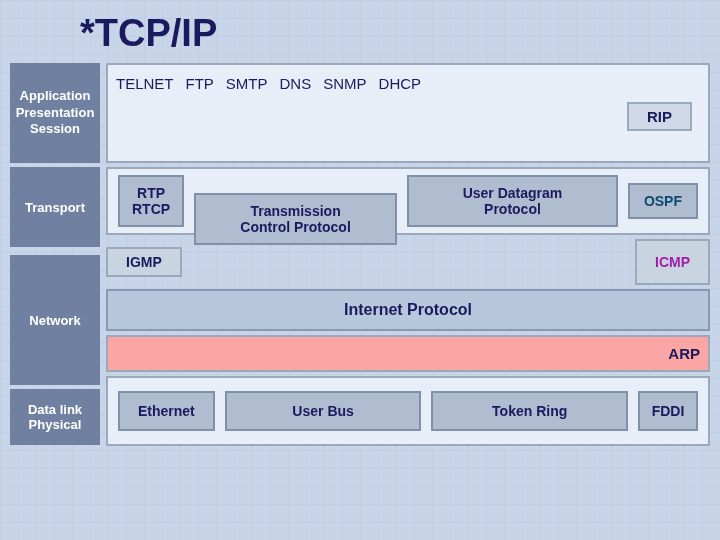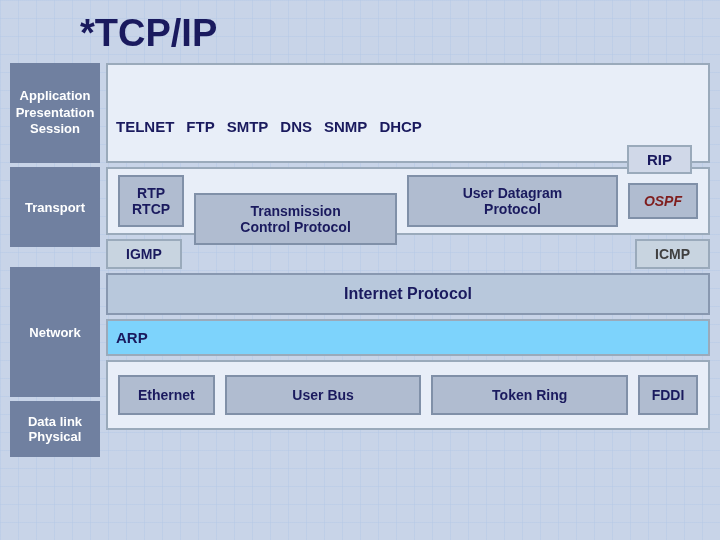--- a/index.html
+++ b/index.html
@@ -57,21 +57,21 @@
       line-height: 1.3;
     }
 
     .osi-label-transport {
       height: 80px;
       margin-top: 4px;
     }
 
     .osi-label-network {
       height: 130px;
-      margin-top: 20px;
+      margin-top: 8px;
       text-align: right;
     }
 
     .osi-label-datalink {
       height: 56px;
       margin-top: 4px;
     }
 
     
     .content-area {
@@ -95,23 +95,22 @@
     .app-protocols {
       display: flex;
       flex-direction: row;
       gap: 12px;
       align-items: center;
       padding: 4px 0;
     }
 
     .proto-label {
       font-size: 15px;
-      font-weight: bold;
-      color: #1a1a5e;
-      margin-top: 43px;
+      font-weight: normal;
+      color: #1a1a5e;
     }
 
     .rip-badge {
       display: flex;
       justify-content: flex-end;
       padding-top: 6px;
       padding-right: 8px;
     }
 
     .rip-box {
@@ -169,24 +168,23 @@
       text-align: center;
       flex: 1;
     }
 
     .ospf-box {
       background: #b0bcd0;
       border: 2px solid #8090a8;
       padding: 8px 14px;
       font-size: 14px;
       font-weight: bold;
-      color: #7f1d1d;
+      color: #0c4a6e;
       text-align: center;
       min-width: 55px;
-      font-style: italic;
     }
 
     
     .icmp-row {
       margin-top: 4px;
       display: flex;
       flex-direction: row;
       justify-content: space-between;
       align-items: center;
     }
@@ -196,45 +194,45 @@
       border: 2px solid #9aaabb;
       padding: 5px 18px;
       font-size: 14px;
       font-weight: bold;
       color: #1a1a5e;
     }
 
     .icmp-box {
       background: #c8d4e0;
       border: 2px solid #9aaabb;
-      padding: 5px 18px;
-      font-size: 14px;
-      font-weight: bold;
-      color: #404040;
+      padding: 13px 18px;
+      font-size: 14px;
+      font-weight: bold;
+      color: #a21caf;
     }
 
     
     .ip-row {
       margin-top: 4px;
       background: #b8c8dc;
       border: 2px solid #8898b0;
       padding: 10px;
       text-align: center;
       font-size: 16px;
       font-weight: bold;
       color: #1a1a5e;
     }
 
     
     .arp-row {
       margin-top: 4px;
-      background: #7dd3fc;
+      background: #fca5a5;
       border: 2px solid #9aaabb;
       padding: 8px;
-      text-align: left;
+      text-align: right;
       font-size: 15px;
       font-weight: bold;
       color: #1a1a5e;
     }
 
     
     .datalink-row {
       margin-top: 4px;
       height: 70px;
       background: #e8eef8;

